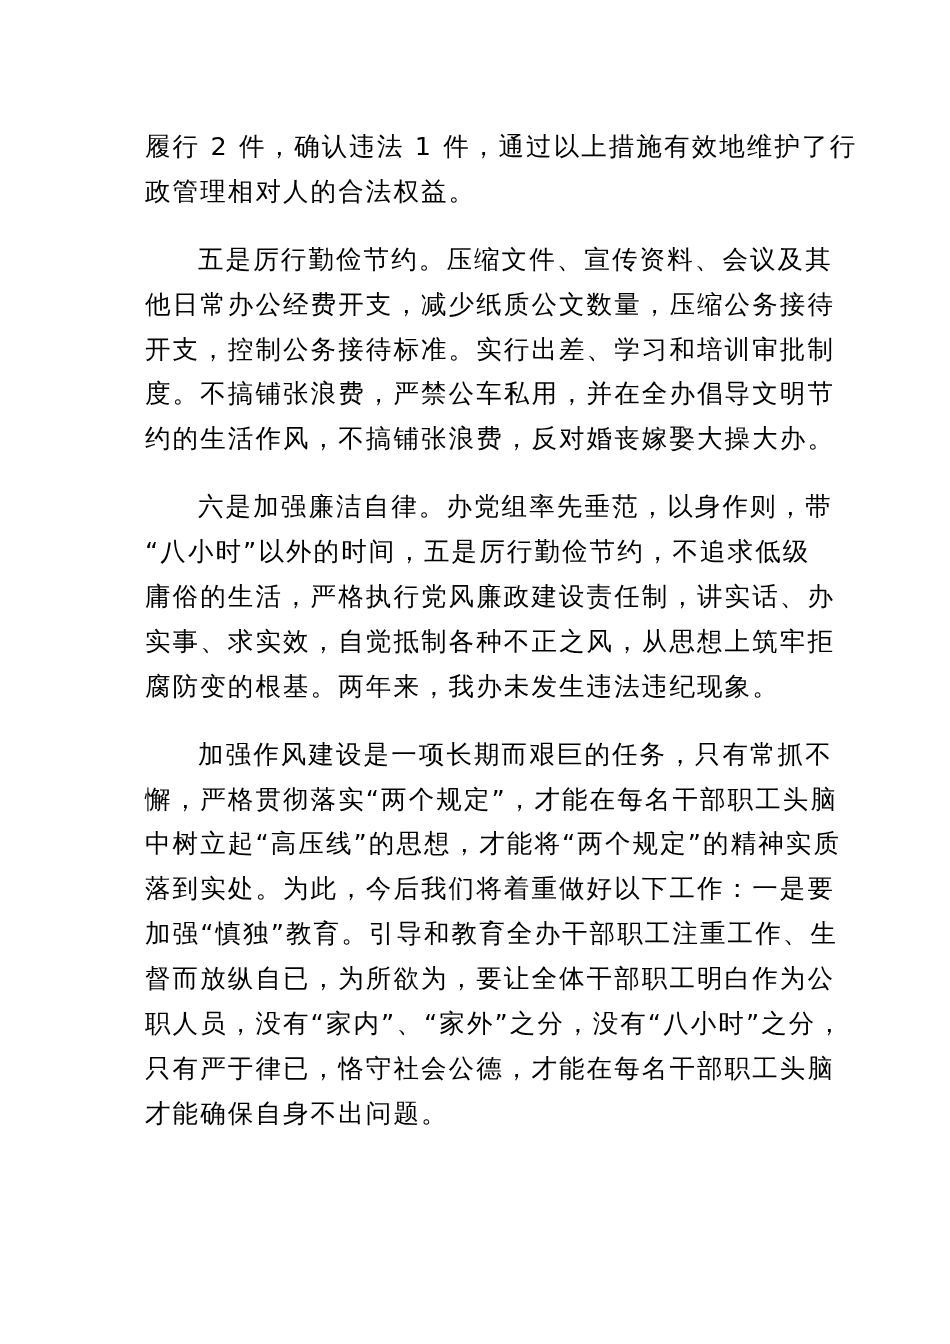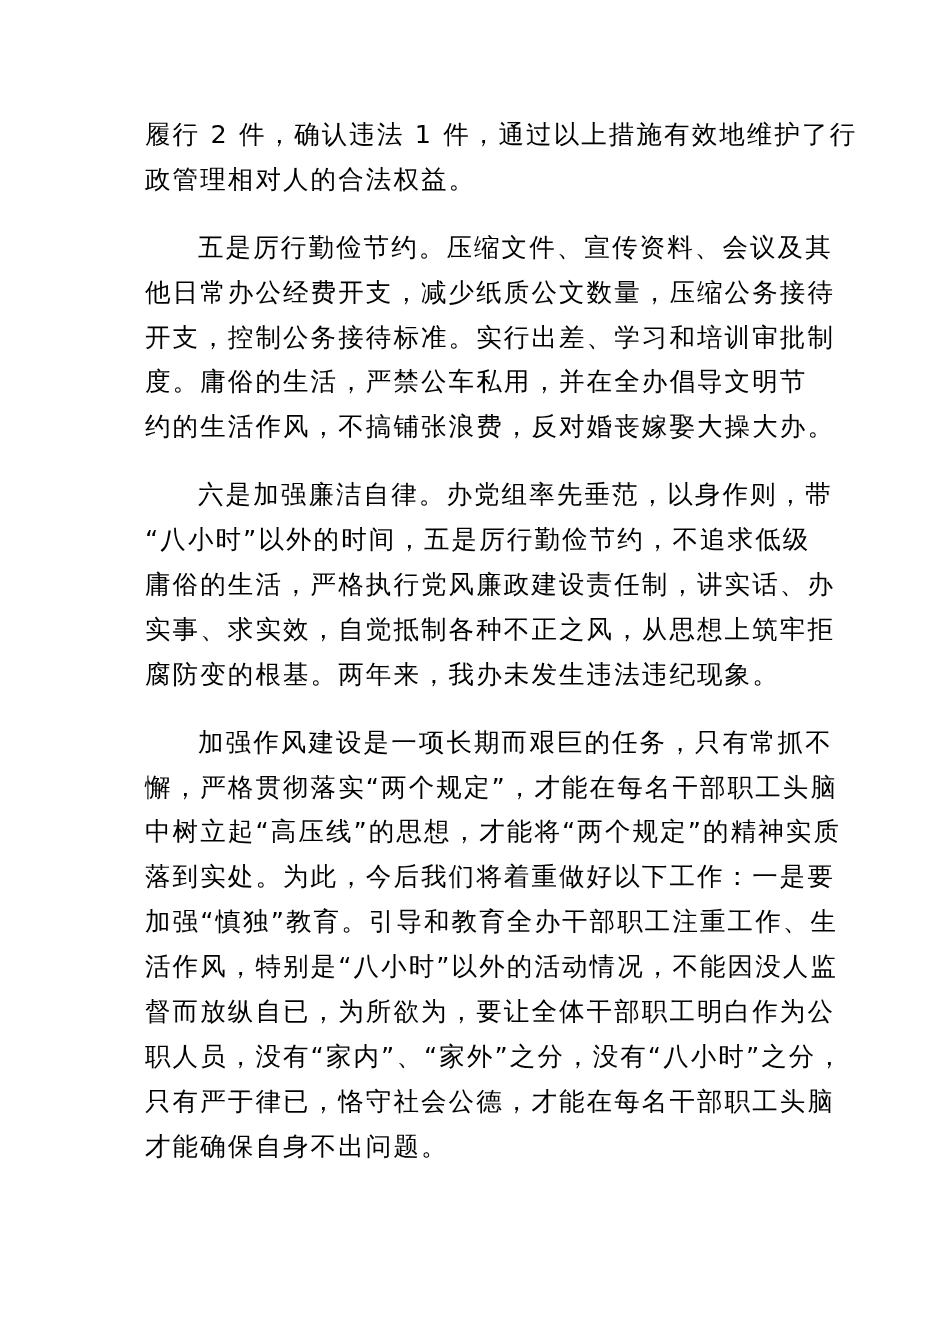--- a/index.html
+++ b/index.html
@@ -19,21 +19,21 @@
       position: absolute;
       left: 0;
       top: 0;
       width: 950px;
       height: 1344px;
       background: #ffffff;
     }
     .content {
       position: absolute;
       left: 145px;
-      top: 112px;
+      top: 124px;
       width: 662px;
     }
     .line {
       height: 44.9px;
       line-height: 44.9px;
       font-size: 25.5px;
       white-space: nowrap;
       letter-spacing: 2.1px;
     }
     .indent {
@@ -44,31 +44,30 @@
 </head>
 <body>
 
 <div class="page">
   <div class="content">
     <div class="line">履行 2 件，确认违法 1 件，通过以上措施有效地维护了行</div>
     <div class="line">政管理相对人的合法权益。</div>
     <div class="line indent">五是厉行勤俭节约。压缩文件、宣传资料、会议及其</div>
     <div class="line">他日常办公经费开支，减少纸质公文数量，压缩公务接待</div>
     <div class="line">开支，控制公务接待标准。实行出差、学习和培训审批制</div>
-    <div class="line">度。庸俗的生活，严禁公车私用，并在全办倡导文明节</div>
+    <div class="line">度。不搞铺张浪费，严禁公车私用，并在全办倡导文明节</div>
     <div class="line">约的生活作风，不搞铺张浪费，反对婚丧嫁娶大操大办。</div>
     <div class="line indent">六是加强廉洁自律。办党组率先垂范，以身作则，带</div>
     <div class="line">“八小时”以外的时间，五是厉行勤俭节约，不追求低级</div>
     <div class="line">庸俗的生活，严格执行党风廉政建设责任制，讲实话、办</div>
     <div class="line">实事、求实效，自觉抵制各种不正之风，从思想上筑牢拒</div>
     <div class="line">腐防变的根基。两年来，我办未发生违法违纪现象。</div>
     <div class="line indent">加强作风建设是一项长期而艰巨的任务，只有常抓不</div>
     <div class="line">懈，严格贯彻落实“两个规定”，才能在每名干部职工头脑</div>
     <div class="line">中树立起“高压线”的思想，才能将“两个规定”的精神实质</div>
     <div class="line">落到实处。为此，今后我们将着重做好以下工作：一是要</div>
     <div class="line">加强“慎独”教育。引导和教育全办干部职工注重工作、生</div>
-    <div class="line">活作风，特别是“八小时”以外的活动情况，不能因没人监</div>
     <div class="line">督而放纵自已，为所欲为，要让全体干部职工明白作为公</div>
     <div class="line">职人员，没有“家内”、“家外”之分，没有“八小时”之分，</div>
     <div class="line">只有严于律已，恪守社会公德，才能在每名干部职工头脑</div>
     <div class="line">才能确保自身不出问题。</div>
   </div>
 </div>
 
 </body></html>

